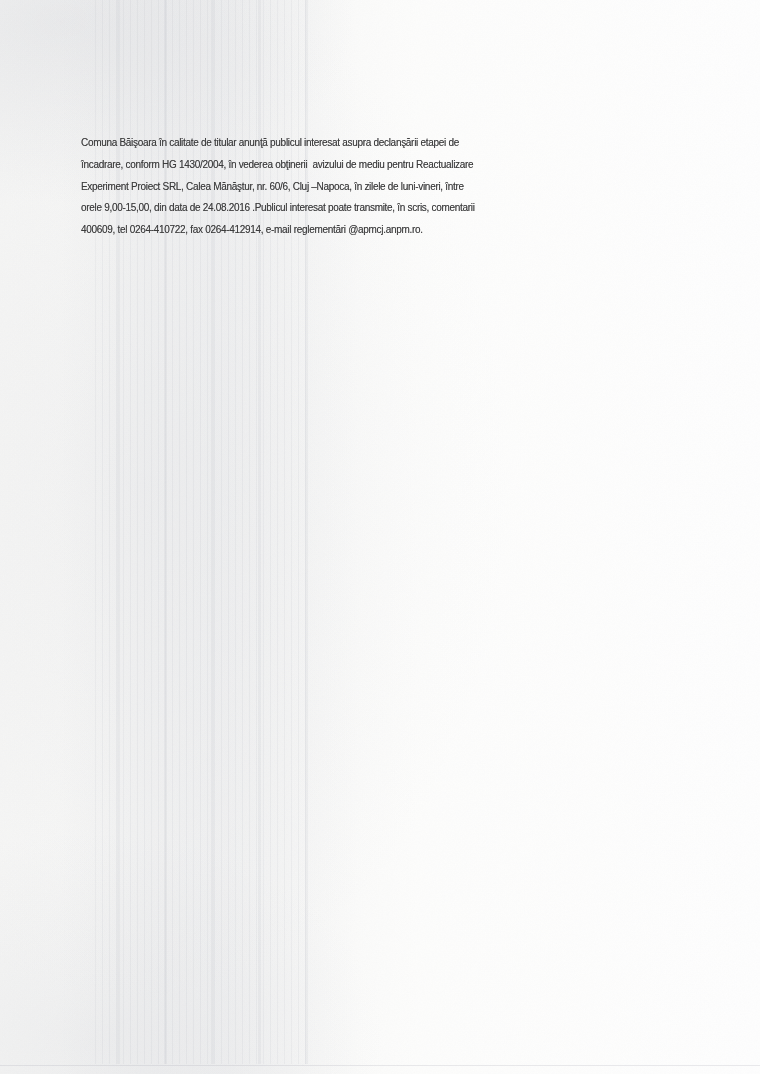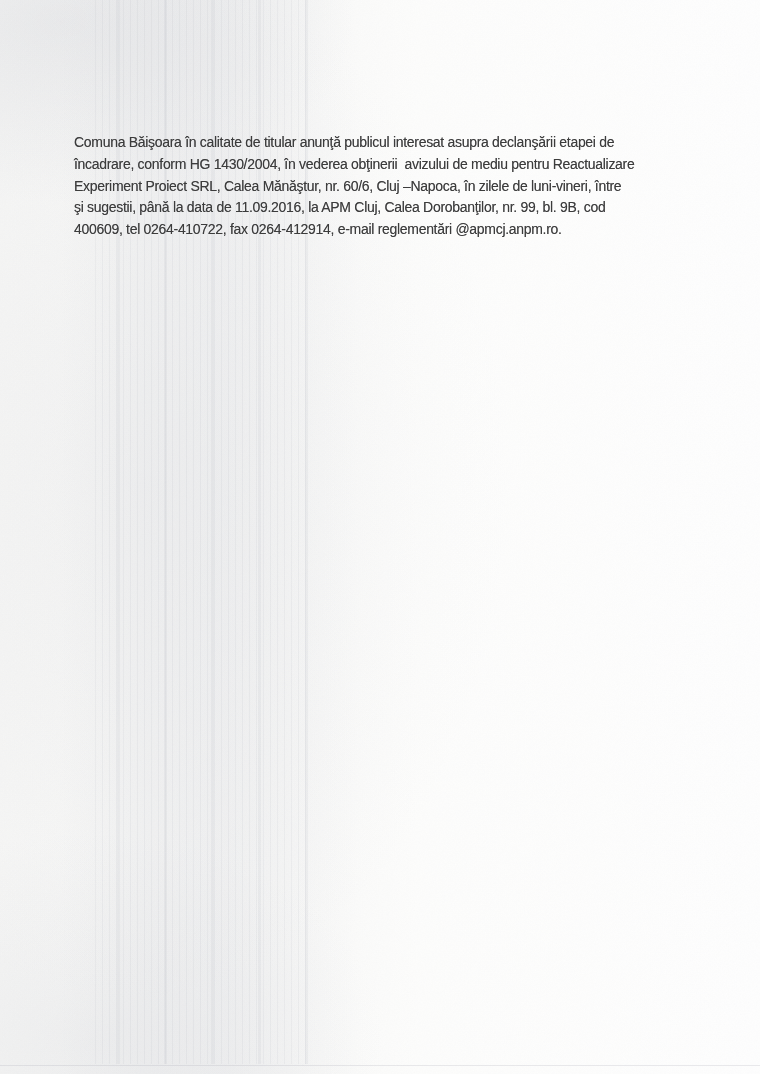--- a/index.html
+++ b/index.html
@@ -66,25 +66,25 @@
     position: absolute;
     left: 0;
     right: 0;
     bottom: 8px;
     height: 1px;
     background: rgba(170,173,183,0.25);
     pointer-events: none;
   }
   .paragraph {
     position: absolute;
-    left: 74px;
+    left: 81px;
     top: 132px;
     width: 600px;
     color: #3c3c3c;
-    font-size: 14px;
+    font-size: 10px;
     line-height: 21.8px;
     letter-spacing: -0.3px;
     text-shadow: 0 0 0.5px rgba(70,70,75,0.55);
   }
   .line {
     white-space: pre;
   }
 </style>
 </head>
 <body>
@@ -100,17 +100,17 @@
   </svg>
 
   <div class="streaks-soft"></div>
   <div class="streaks"></div>
   <div class="bottom-edge"></div>
 
   <div class="paragraph">
     <div class="line">Comuna Băişoara în calitate de titular anunţă publicul interesat asupra declanşării etapei de</div>
     <div class="line">încadrare, conform HG 1430/2004, în vederea obţinerii  avizului de mediu pentru Reactualizare</div>
     <div class="line">Experiment Proiect SRL, Calea Mănăştur, nr. 60/6, Cluj –Napoca, în zilele de luni-vineri, între</div>
-    <div class="line">şi sugestii, până la data de 11.09.2016, la APM Cluj, Calea Dorobanţilor, nr. 99, bl. 9B, cod</div>
+    <div class="line">orele 9,00-15,00, din data de 24.08.2016 .Publicul interesat poate transmite, în scris, comentarii</div>
     <div class="line">400609, tel 0264-410722, fax 0264-412914, e-mail reglementări @apmcj.anpm.ro.</div>
   </div>
 
 </div>
 
 </body></html>

